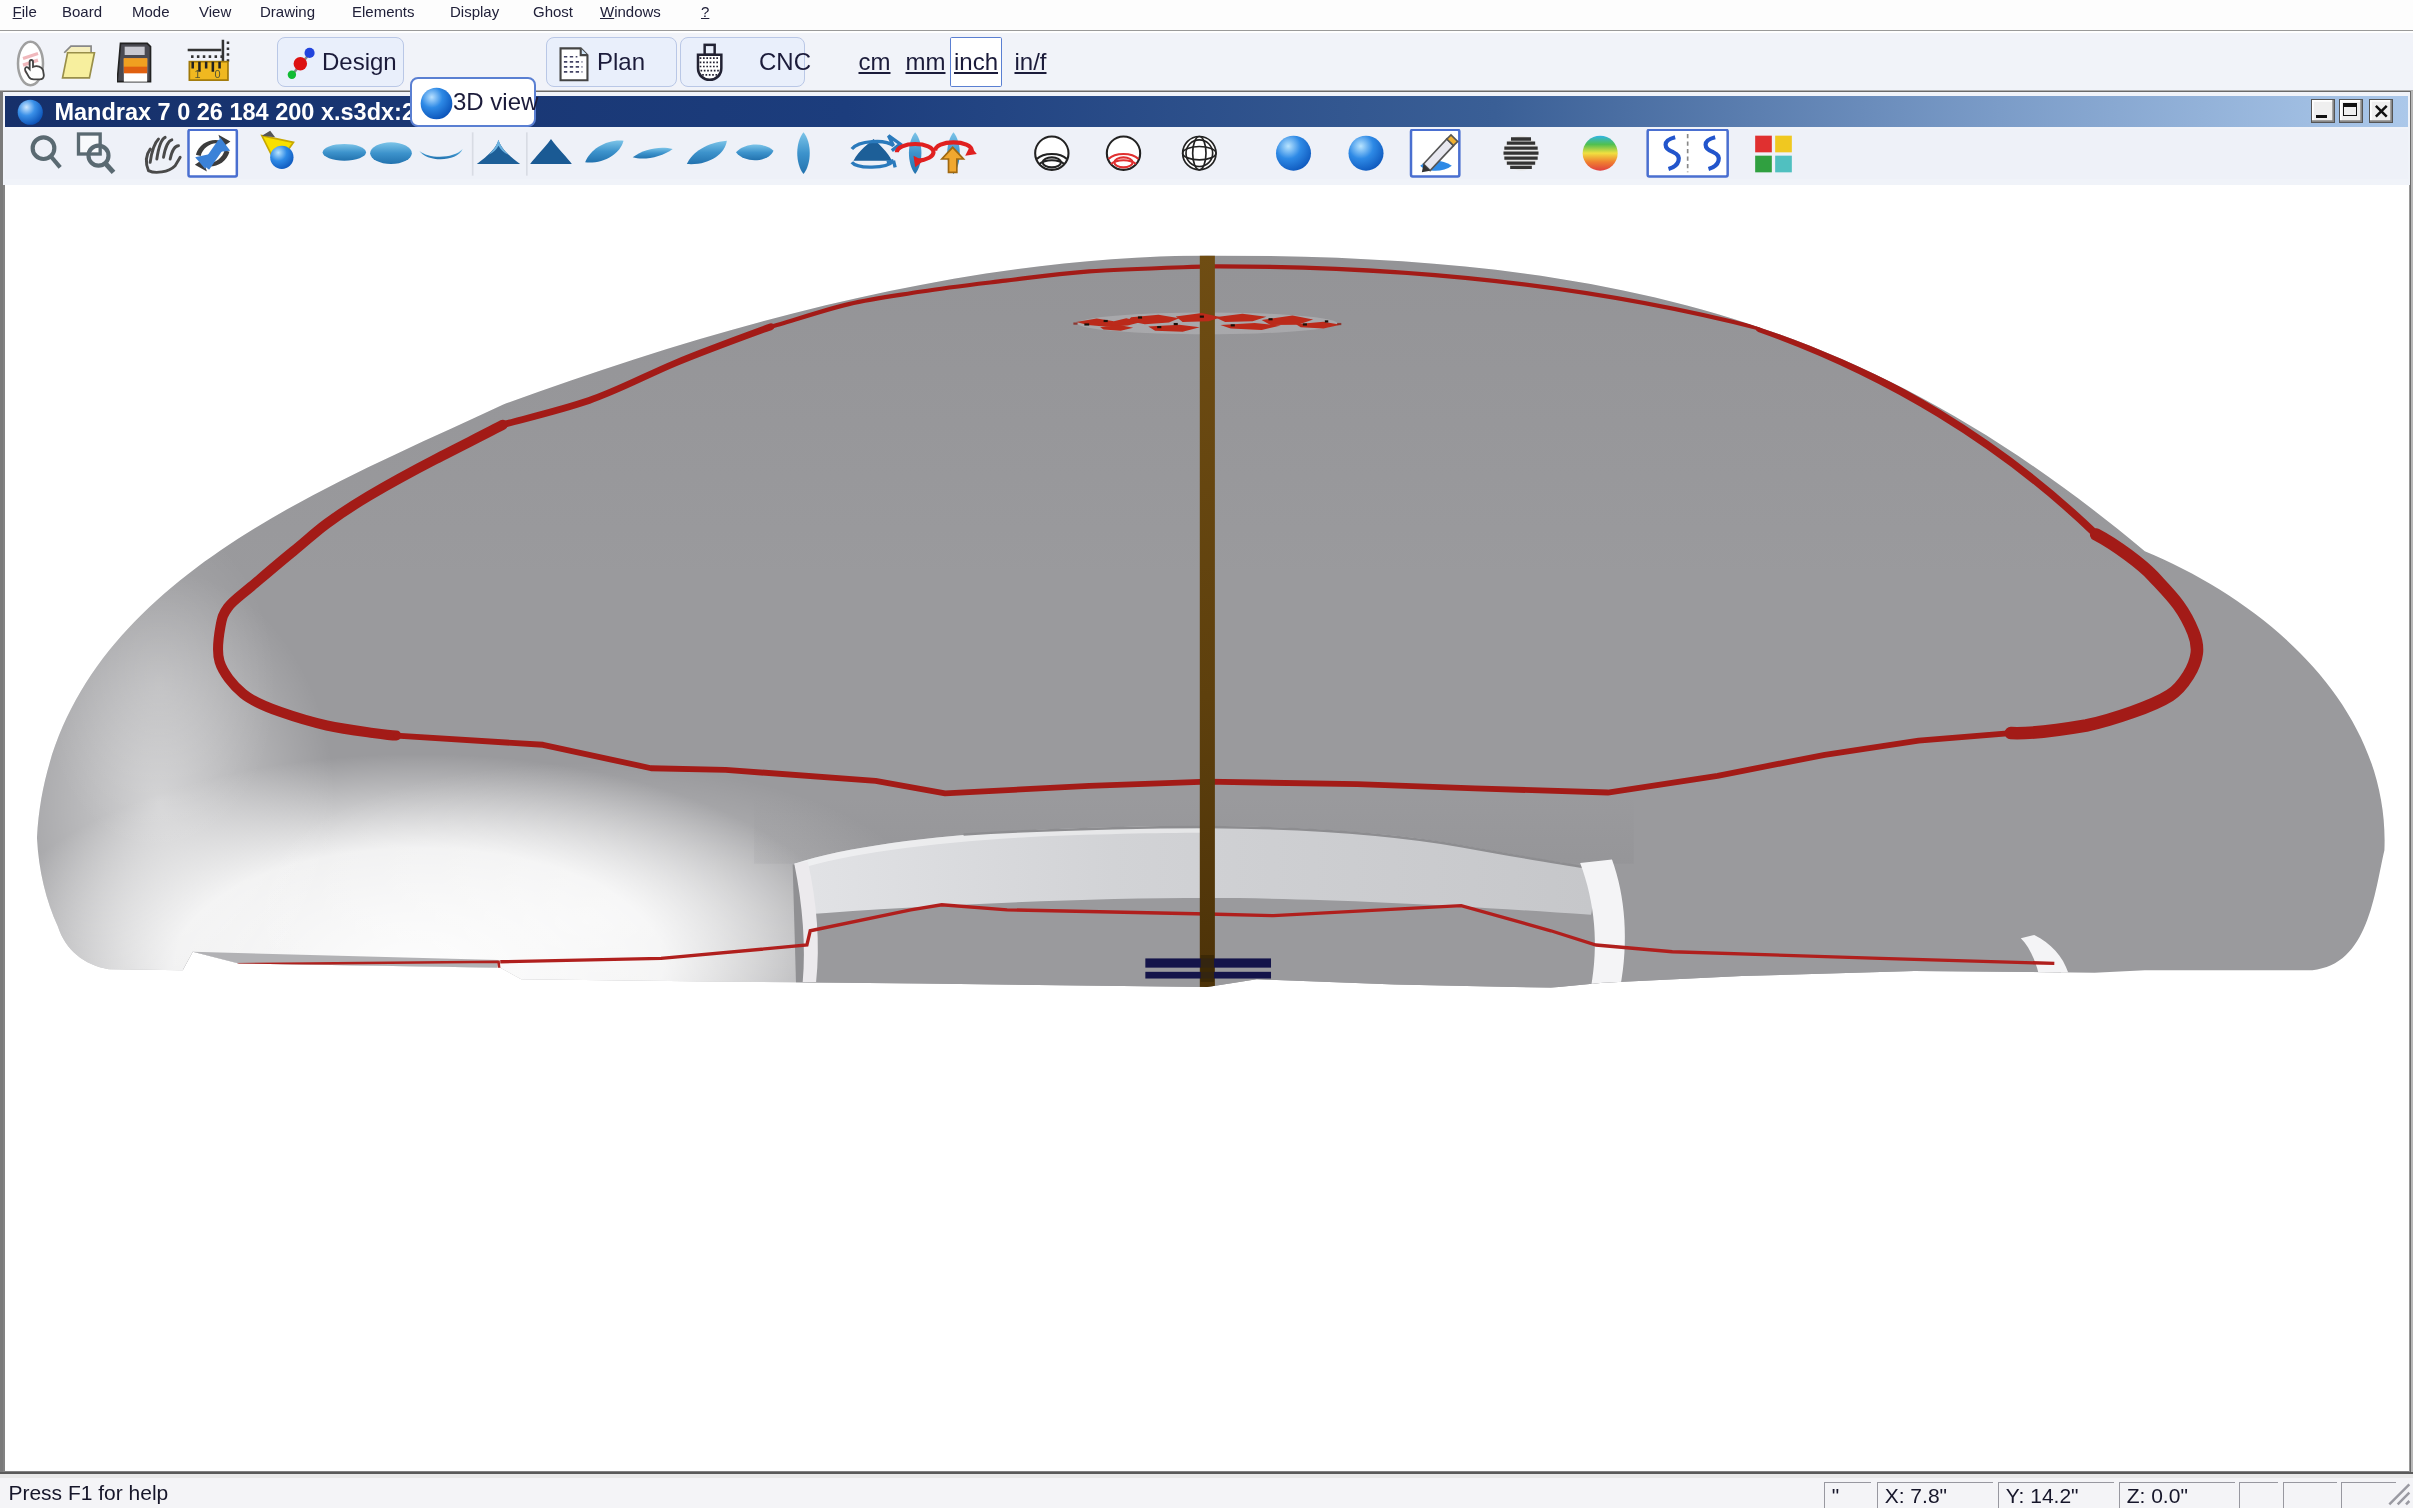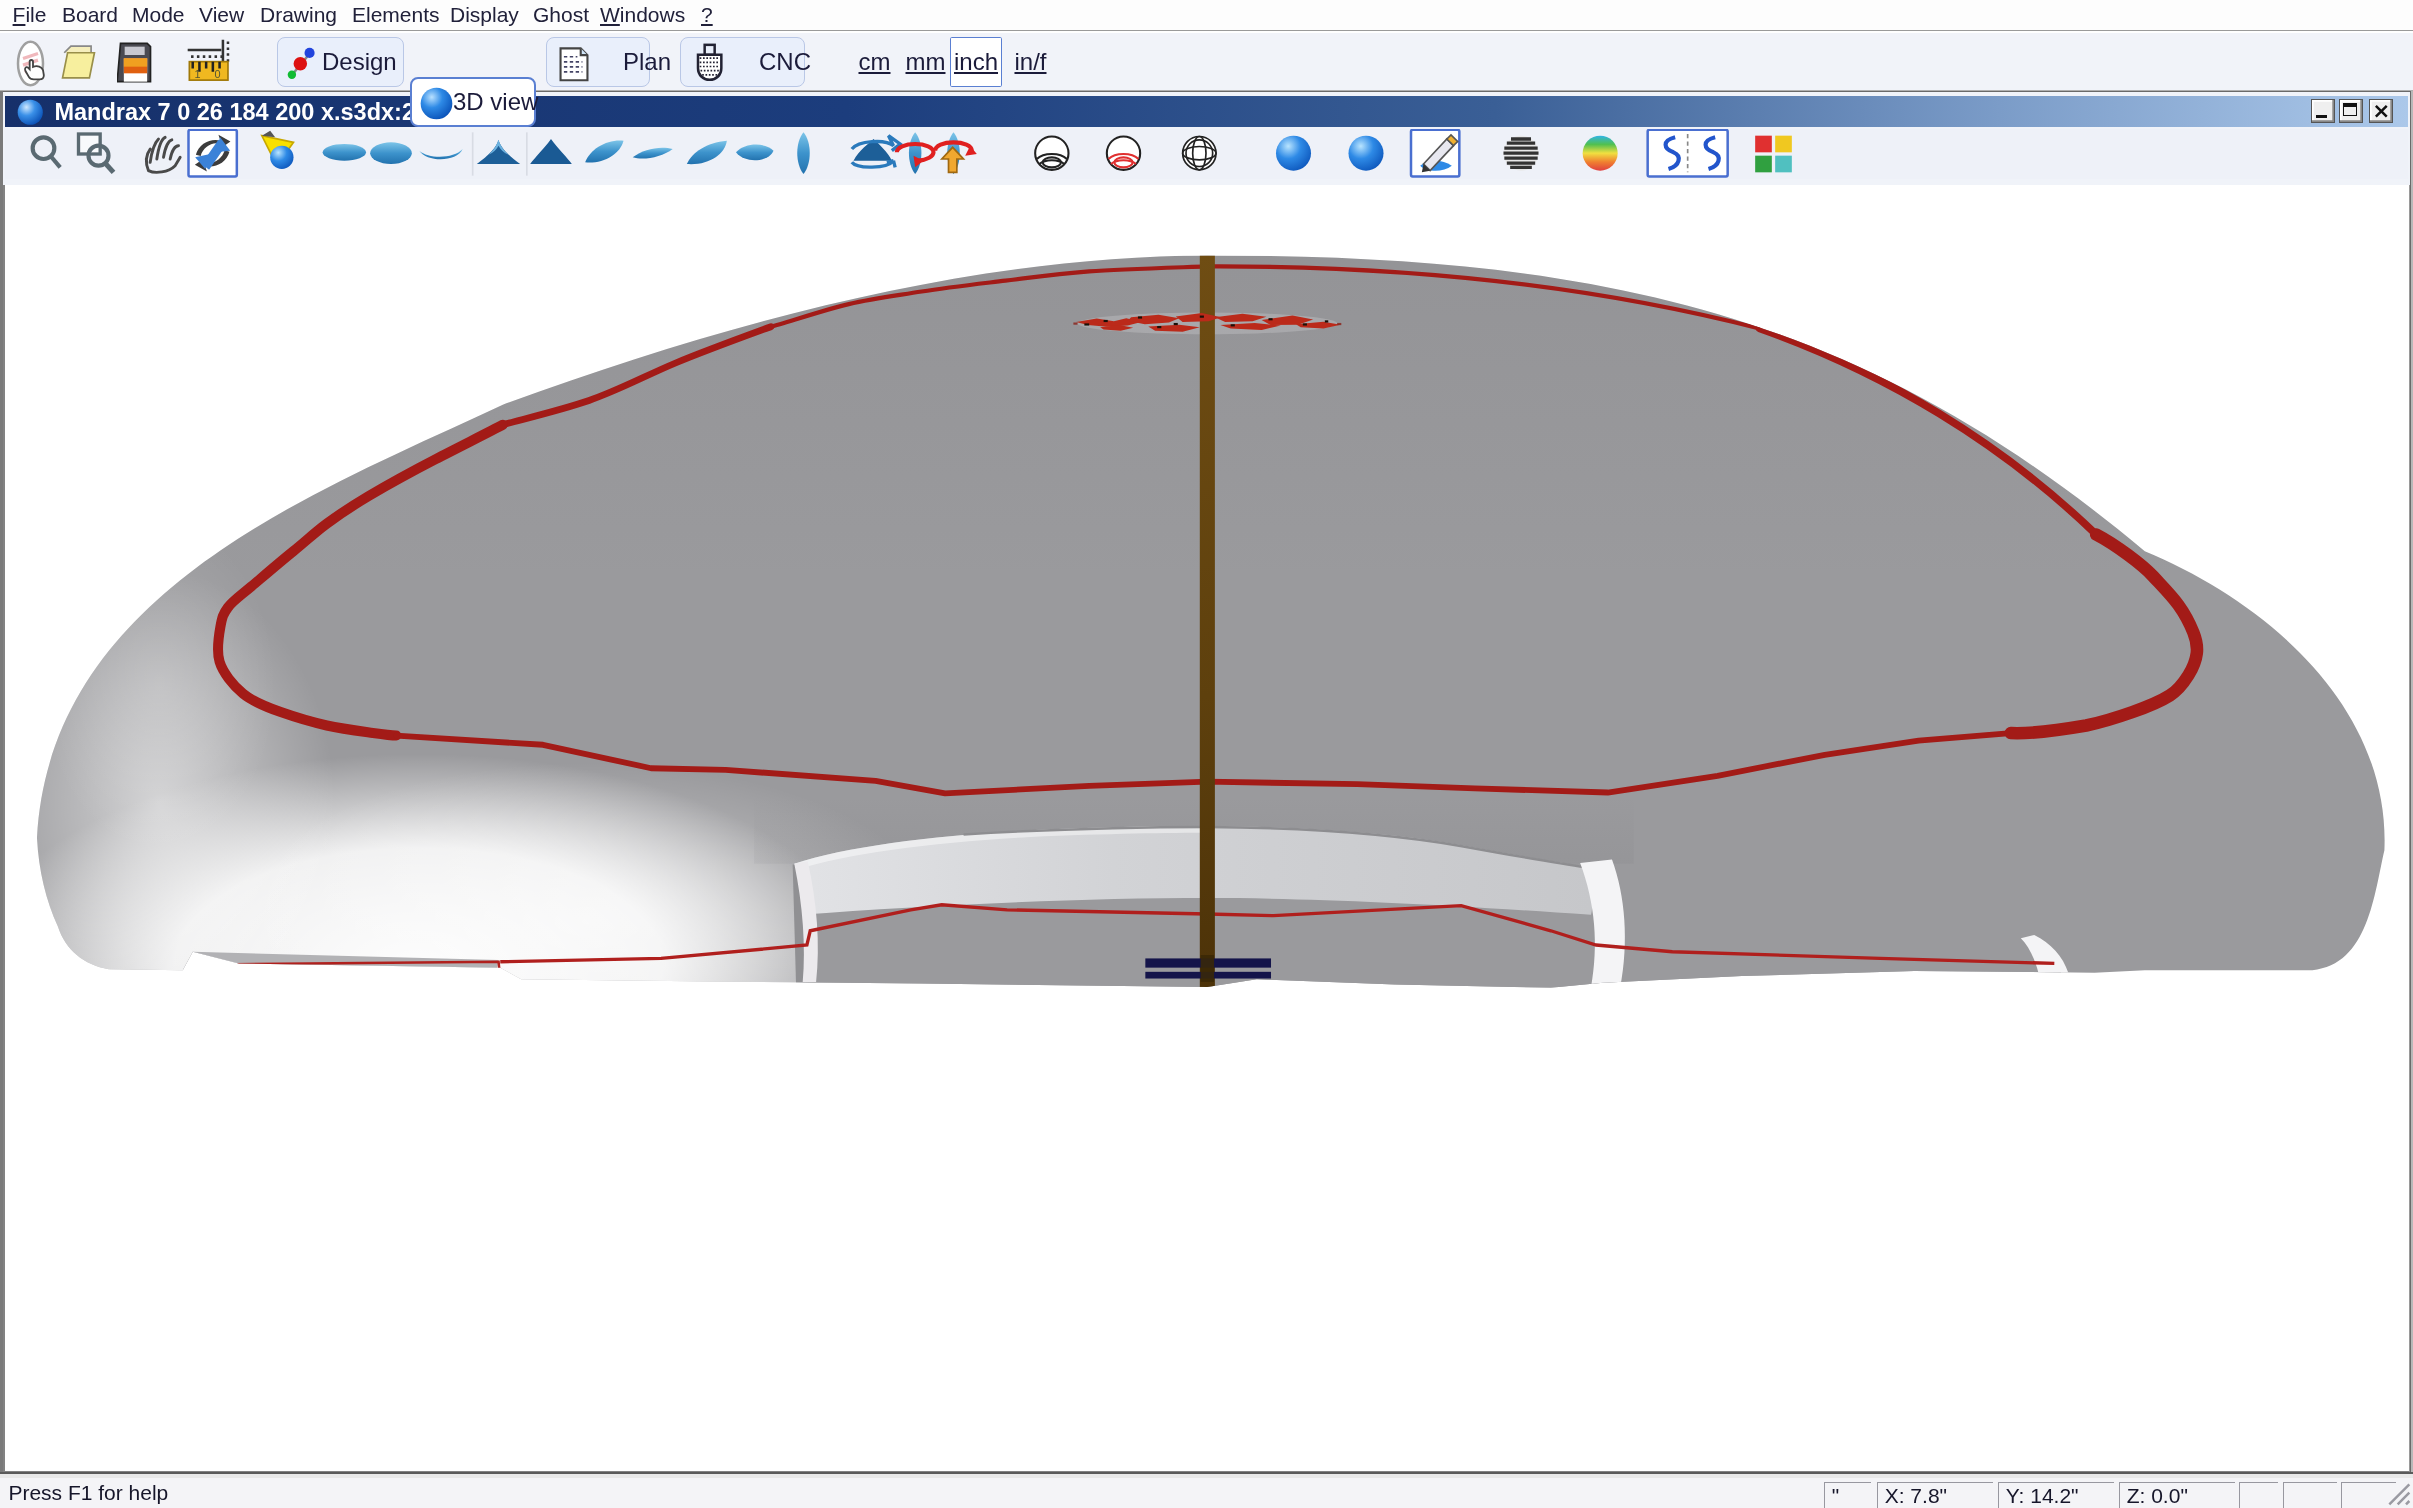--- a/index.html
+++ b/index.html
@@ -1,20 +1,20 @@
 <!DOCTYPE html>
 <html style="font-size:13.4px"><head>
 <meta charset="utf-8">
 <style>
 * { margin:0; padding:0; box-sizing:border-box; }
 html,body { width:2413px; height:1508px; overflow:hidden; background:#fff;
   font-family:"Liberation Sans", sans-serif; }
 #menubar { position:absolute; left:0; top:0; width:2413px; height:31px;
   background:#fdfdfd; border-bottom:1.7px solid #9a9a9a; color:#21213a;
-  font-size:21px; }
+  font-size:15px; }
 #menubar span { position:absolute; top:3.4px; }
 #toolbar1 { position:absolute; left:0; top:33px; width:2413px; height:58px;
   background:#f1f3f9; border-bottom:1.7px solid #b0b0b0; }
 .tbtn { position:absolute; top:4.2px; height:50px; white-space:nowrap; background:#e9effb;
   border:1.7px solid #b9c7e6; border-radius:8px; color:#1b1b3a; font-size:24px;
   display:flex; align-items:center; }
 .tbtn.sel { background:#ffffff; border:2.5px solid #5a7fd2;margin-top:40px; }
 .ubtn { position:absolute; top:4.2px; height:50px; color:#1b1b3a; font-size:24px;
   display:flex; align-items:center; justify-content:center;text-decoration:underline; }
 .ubtn.sel { background:#ffffff; border:1.7px solid #5a7fd2; border-radius:1.7px; }
@@ -198,21 +198,21 @@
     <svg style="position:absolute;left:6.7px;top:6.7px" width="35" height="35" viewBox="0 0 42 42">
       <defs>
           <radialGradient id="sph1" cx="0.35" cy="0.3" r="0.75">
         <stop offset="0%" stop-color="#b8e0ff"></stop>
             <stop offset="45%" stop-color="#2e8ae6"></stop>
         <stop offset="100%" stop-color="#0a52b8"></stop>
           </radialGradient>
         </defs>
       <circle cx="21" cy="21" r="19" fill="url(#sph1)"></circle>
     </svg>3D view</div>
-  <div class="tbtn" style="left:546px;width:104px;padding-left:76px">
+  <div class="tbtn" style="left:546px;width:131px;padding-left:50px">
     <svg style="position:absolute;left:10px;top:6.7px" width="34" height="37" viewBox="0 0 40 44">
       <path d="M4,4 h24 l8,8 v30 h-32 z" fill="#fff" stroke="#444" stroke-width="2.5"></path>
       <path d="M28,4 v8 h8" fill="#cfe4f7" stroke="#444" stroke-width="2.5"></path>
       <path d="M8,14 h16 M8,20 h22 M8,26 h22 M8,32 h22" stroke="#446" stroke-width="2" stroke-dasharray="4 3"></path>
     </svg>Plan</div>
   <div class="tbtn" style="left:680px;width:125px;padding-left:78px">
     <svg style="position:absolute;left:11.7px;top:5px" width="35" height="42" viewBox="0 0 42 50">
       <rect x="14" y="2" width="12" height="12" fill="none" stroke="#223" stroke-width="3"></rect>
       <path d="M6,14 h28 v16 c0,8 -6,14 -14,14 c-8,0 -14,-6 -14,-14 z" fill="#fff" stroke="#223" stroke-width="3"></path>
       <path d="M8,18 h24 M8,23 h24 M8,28 h24 M9,33 h22 M11,38 h18" stroke="#223" stroke-width="2" stroke-dasharray="2 2"></path>

